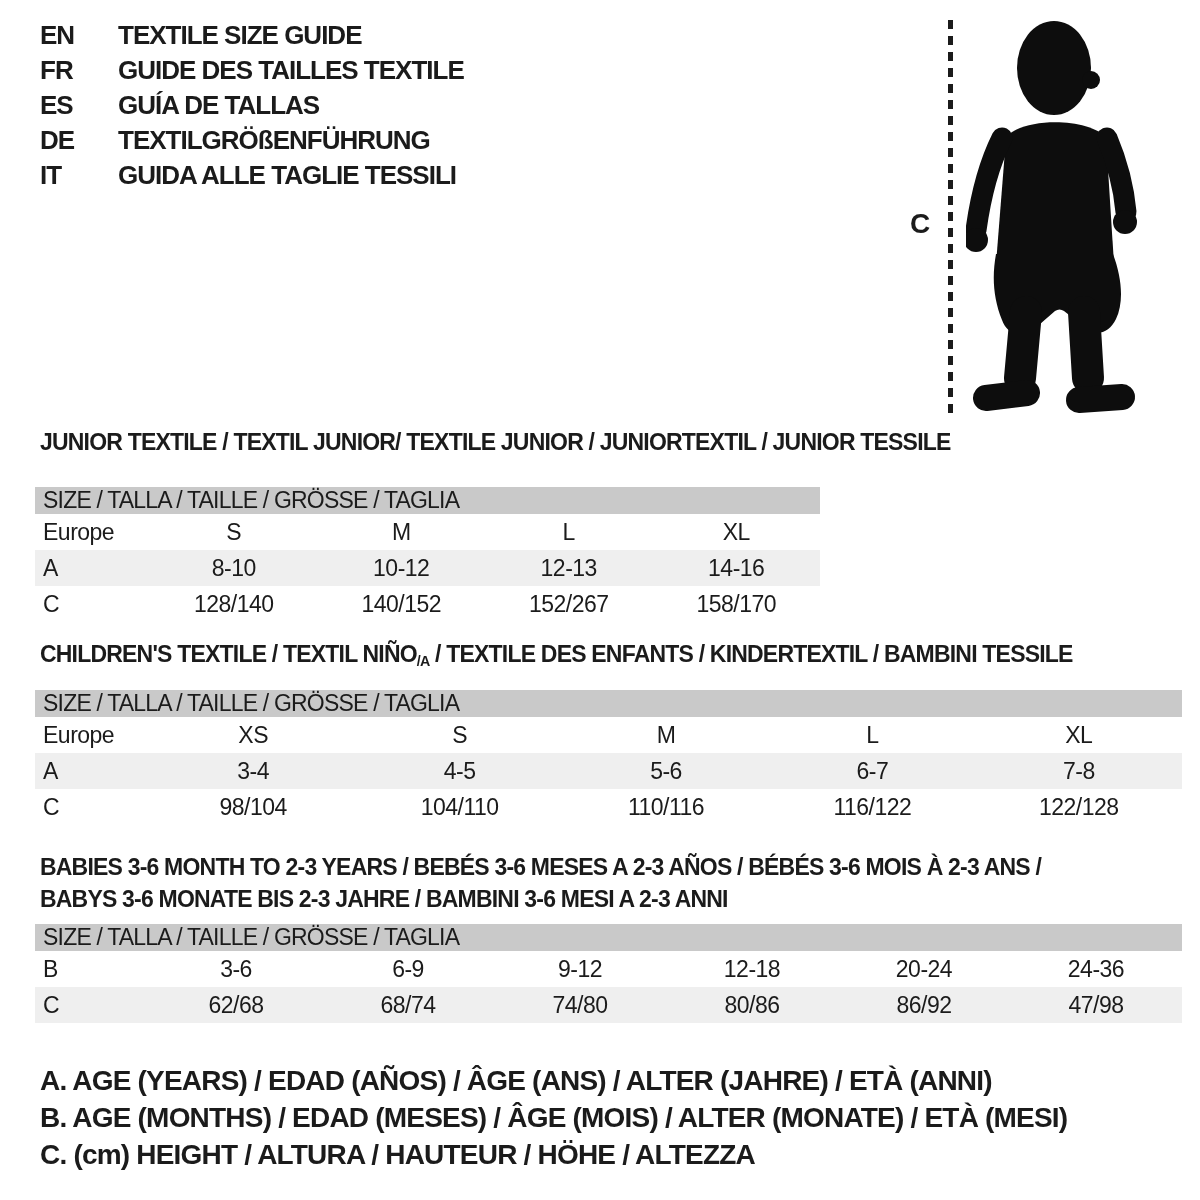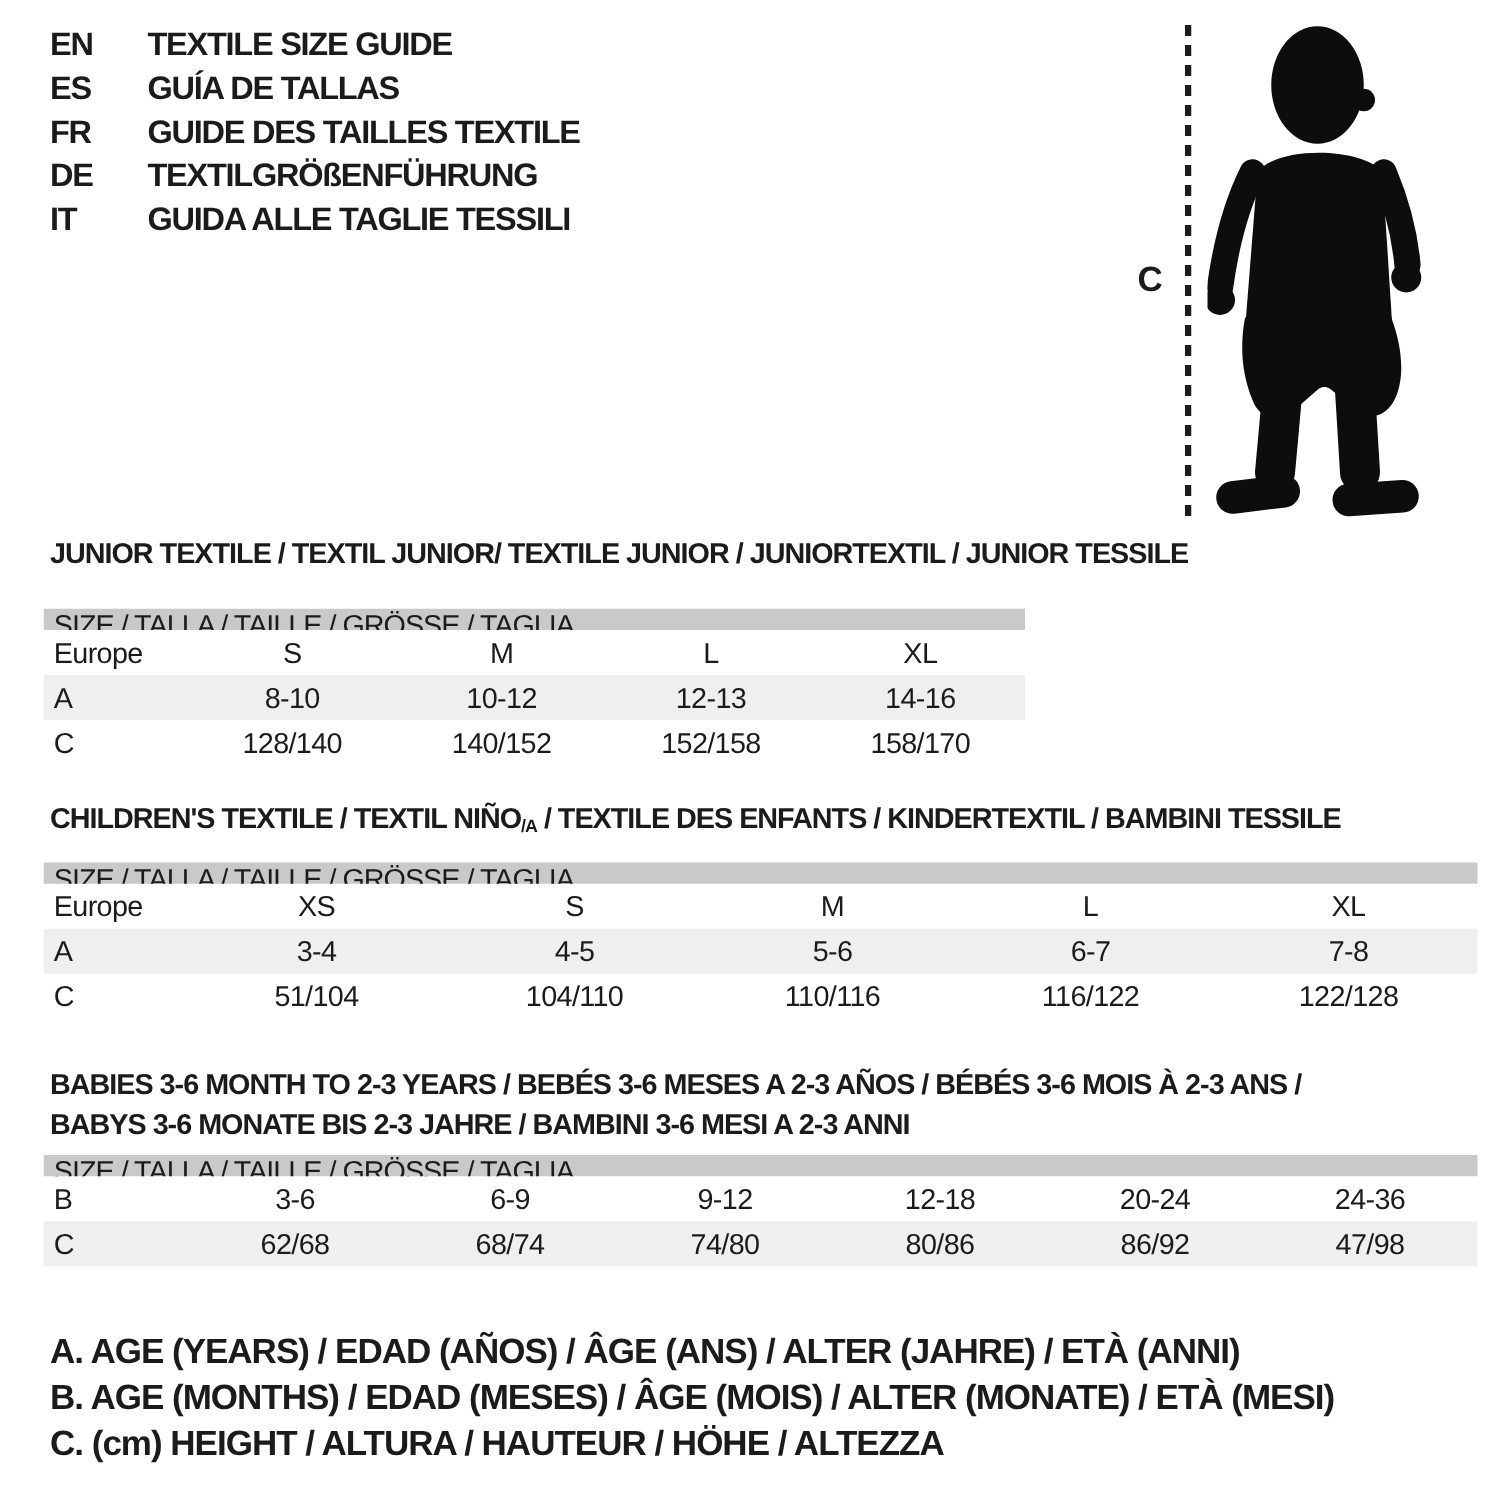--- a/index.html
+++ b/index.html
@@ -26,21 +26,21 @@
   .measure-label{position:absolute;left:910px;top:208px;font-size:28px;font-weight:700;}
   .baby-svg{position:absolute;left:966px;top:16px;}
 
   
   .sec-title{position:absolute;left:40px;font-size:23px;font-weight:700;letter-spacing:-0.8px;white-space:nowrap;}
   .sec-title .subscript{font-size:0.62em;vertical-align:-0.28em;}
   .sec-title-2line{line-height:32px;}
 
   
   .tbl{position:absolute;left:35px;}
-  .tbl .hdr{height:17px;background:var(--table-header-bg);display:flex;align-items:flex-start;
+  .tbl .hdr{height:27px;background:var(--table-header-bg);display:flex;align-items:flex-end;
     padding-left:8px;font-size:23px;letter-spacing:-0.8px;white-space:nowrap;overflow:hidden;}
   .tbl .trow{display:flex;align-items:center;height:36px;font-size:23px;letter-spacing:-0.5px;}
   .tbl .trow.shaded{background:var(--row-shaded-bg);}
   .tbl .c0{flex:0 0 115px;padding-left:8px;}
   .tbl .c{flex:1;text-align:center;}
 
   
   .legend{position:absolute;left:40px;top:1062px;}
   .legend-line{height:37px;display:flex;align-items:center;font-size:28px;font-weight:700;
     letter-spacing:-0.8px;white-space:nowrap;}
@@ -49,26 +49,26 @@
 <body>
 
 <div id="page">
 
   <div class="lang-list">
     <div class="lang-row">
       <span class="lang-code">EN</span>
       <span class="lang-label">TEXTILE SIZE GUIDE</span>
     </div>
     <div class="lang-row">
+      <span class="lang-code">FR</span>
+      <span class="lang-label">GUIDE DES TAILLES TEXTILE</span>
+    </div>
+    <div class="lang-row">
       <span class="lang-code">ES</span>
       <span class="lang-label">GUÍA DE TALLAS</span>
-    </div>
-    <div class="lang-row">
-      <span class="lang-code">FR</span>
-      <span class="lang-label">GUIDE DES TAILLES TEXTILE</span>
     </div>
     <div class="lang-row">
       <span class="lang-code">DE</span>
       <span class="lang-label">TEXTILGRÖßENFÜHRUNG</span>
     </div>
     <div class="lang-row">
       <span class="lang-code">IT</span>
       <span class="lang-label">GUIDA ALLE TAGLIE TESSILI</span>
     </div>
   </div>
@@ -115,21 +115,21 @@
       <div class="c0">A</div>
       <div class="c">8-10</div>
       <div class="c">10-12</div>
       <div class="c">12-13</div>
       <div class="c">14-16</div>
     </div>
     <div class="trow">
       <div class="c0">C</div>
       <div class="c">128/140</div>
       <div class="c">140/152</div>
-      <div class="c">152/158</div>
+      <div class="c">152/267</div>
       <div class="c">158/170</div>
     </div>
   </div>
 
   <div class="sec-title" style="top:641px;">
     <span>CHILDREN'S TEXTILE / TEXTIL NIÑO</span><span class="subscript">/A</span><span> / TEXTILE DES ENFANTS / KINDERTEXTIL / BAMBINI TESSILE</span>
   </div>
   <div class="tbl" style="top:690px;width:1147px;">
     <div class="hdr">
       <span>SIZE / TALLA / TAILLE / GRÖSSE / TAGLIA</span>
@@ -145,21 +145,21 @@
     <div class="trow shaded">
       <div class="c0">A</div>
       <div class="c">3-4</div>
       <div class="c">4-5</div>
       <div class="c">5-6</div>
       <div class="c">6-7</div>
       <div class="c">7-8</div>
     </div>
     <div class="trow">
       <div class="c0">C</div>
-      <div class="c">51/104</div>
+      <div class="c">98/104</div>
       <div class="c">104/110</div>
       <div class="c">110/116</div>
       <div class="c">116/122</div>
       <div class="c">122/128</div>
     </div>
   </div>
 
   <div class="sec-title sec-title-2line" style="top:851px;">
     <div>BABIES 3-6 MONTH TO 2-3 YEARS / BEBÉS 3-6 MESES A 2-3 AÑOS / BÉBÉS 3-6 MOIS À 2-3 ANS /</div>
     <div>BABYS 3-6 MONATE BIS 2-3 JAHRE / BAMBINI 3-6 MESI A 2-3 ANNI</div>

